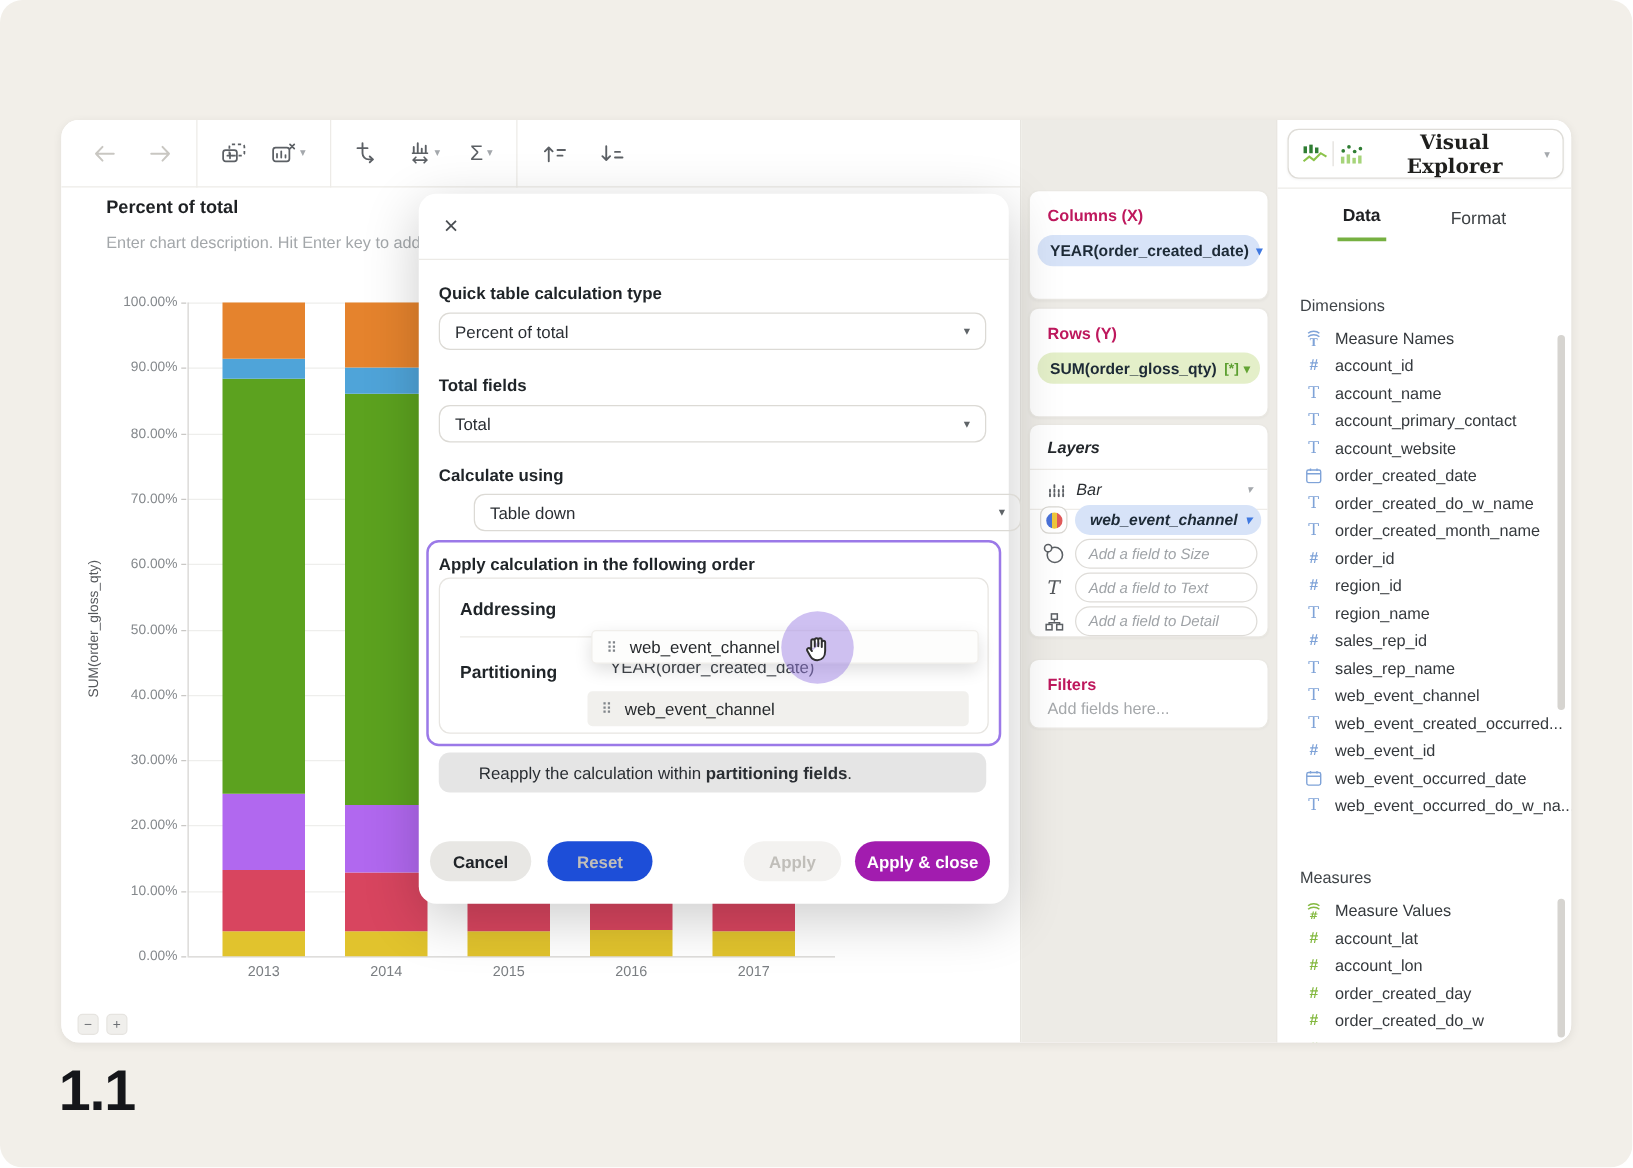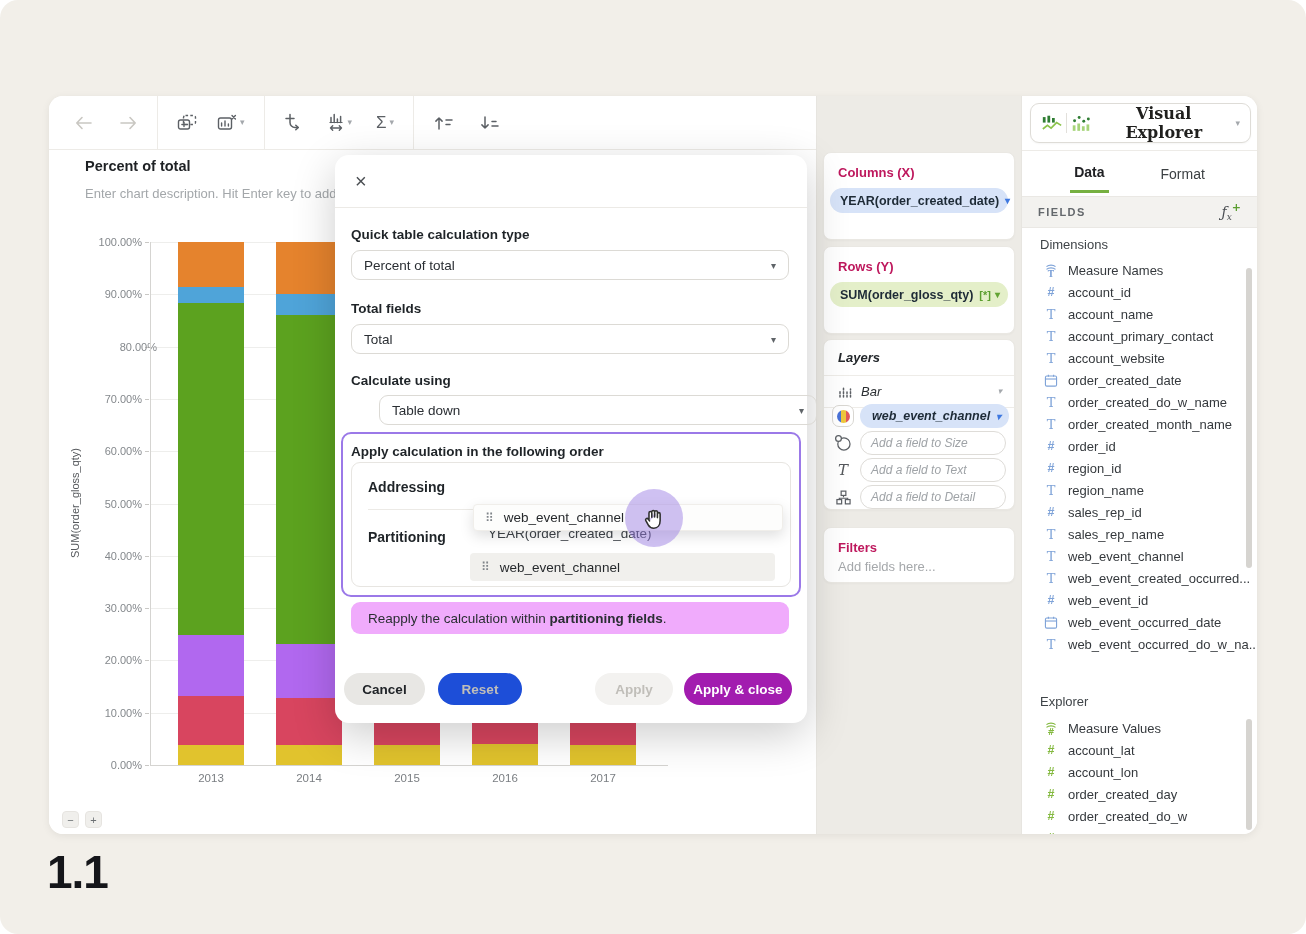--- a/index.html
+++ b/index.html
@@ -109,22 +109,22 @@
   .ap-div{position:absolute;left:33px;width:407px;height:1px;background:#ECEAE6;z-index:1;}
   .covered-item{position:absolute;left:153px;top:371px;font-size:13.5px;color:#3F444A;z-index:2;white-space:nowrap;}
   .drag-pill{position:absolute;left:138px;top:349px;width:310px;height:27px;background:#FDFDFC;border:1px solid #F0EEEA;
              border-radius:4px;box-shadow:0 5px 14px rgba(0,0,0,.13);display:flex;align-items:center;gap:10px;
              padding-left:11px;box-sizing:border-box;z-index:3;font-size:13.5px;color:#26292C;}
   .gray-pill{position:absolute;left:135px;top:398px;width:305px;height:28px;background:#F1F0ED;border-radius:4px;
              display:flex;align-items:center;gap:10px;padding-left:11px;box-sizing:border-box;font-size:13.5px;color:#26292C;}
   .dots{font-size:12px;color:#80858A;line-height:1;}
   .grab-circle{position:absolute;left:290px;top:334px;width:58px;height:58px;border-radius:50%;
                background:rgba(150,119,226,.46);z-index:4;display:flex;align-items:center;justify-content:center;}
-  .m-note{position:absolute;left:16px;top:447px;width:438px;height:32px;background:#f0abfc;border-radius:9px;
-          display:flex;align-items:center;padding:0 17px;font-size:13.5px;color:#2A2E33;box-sizing:border-box;}
+  .m-note{position:absolute;left:16px;top:447px;width:438px;height:32px;background:#e5e5e5;border-radius:9px;
+          display:flex;align-items:center;padding:0 32px;font-size:13.5px;color:#2A2E33;box-sizing:border-box;}
   .btn{position:absolute;top:518px;height:32px;border-radius:16px;display:flex;align-items:center;justify-content:center;
        font-size:13.5px;font-weight:700;box-sizing:border-box;}
   .btn-cancel{left:9px;width:81px;background:#E8E7E4;color:#202428;}
   .btn-reset{left:103px;width:84px;background:#1d4ed8;color:#C0BEB9;}
   .btn-apply{left:260px;width:78px;background:#F3F2F0;color:#C0BEB9;}
   .btn-applyclose{left:349px;width:108px;background:#a21caf;color:#fff;}
 
   .version{position:absolute;left:47px;top:845px;font-size:46px;font-weight:700;color:#15161A;letter-spacing:-1px;}
 </style>
 </head>
@@ -207,21 +207,21 @@
 
       <div id="chart-layer">
           <div class="gridline" style="left: 101px; top: 146px; width: 518px;"></div>
           <div class="ytick" style="left: 96px; top: 146px;"></div>
           <div class="ylabel-tick" style="left: 35px; top: 140px;">100.00%</div>
           <div class="gridline" style="left: 101px; top: 198.3px; width: 518px;"></div>
           <div class="ytick" style="left: 96px; top: 198.3px;"></div>
           <div class="ylabel-tick" style="left: 35px; top: 192.3px;">90.00%</div>
           <div class="gridline" style="left: 101px; top: 250.6px; width: 518px;"></div>
           <div class="ytick" style="left: 96px; top: 250.6px;"></div>
-          <div class="ylabel-tick" style="left: 50px; top: 244.6px;">80.00%</div>
+          <div class="ylabel-tick" style="left: 35px; top: 244.6px;">80.00%</div>
           <div class="gridline" style="left: 101px; top: 302.9px; width: 518px;"></div>
           <div class="ytick" style="left: 96px; top: 302.9px;"></div>
           <div class="ylabel-tick" style="left: 35px; top: 296.9px;">70.00%</div>
           <div class="gridline" style="left: 101px; top: 355.2px; width: 518px;"></div>
           <div class="ytick" style="left: 96px; top: 355.2px;"></div>
           <div class="ylabel-tick" style="left: 35px; top: 349.2px;">60.00%</div>
           <div class="gridline" style="left: 101px; top: 407.5px; width: 518px;"></div>
           <div class="ytick" style="left: 96px; top: 407.5px;"></div>
           <div class="ylabel-tick" style="left: 35px; top: 401.5px;">50.00%</div>
           <div class="gridline" style="left: 101px; top: 459.8px; width: 518px;"></div>
@@ -379,24 +379,20 @@
         </span>
         <span class="ve-label">Visual Explorer</span>
         <span class="car">▾</span>
       </div>
 
       <div class="tabs">
         <span class="tab active">Data</span>
         <span class="tab">Format</span>
       </div>
 
-      <div class="fields-bar">
-        <span class="hdr">FIELDS</span>
-        <span class="fx"><i>ƒ</i><sub>x</sub><span class="plus">+</span></span>
-      </div>
 
       <div class="sec-label" style="top:141px;">Dimensions</div>
       <div class="f-list" id="dim-list" style="top:163px;">
           <div class="f-row">
             <svg class="fic" width="14" height="15" viewBox="0 0 14 15">
               <path d="M2.5 3.6 C4.8 1.5 9.2 1.5 11.5 3.6" fill="none" stroke="#7FA3D8" stroke-width="1.2"></path>
               <path d="M2.5 6.4 C4.8 4.3 9.2 4.3 11.5 6.4" fill="none" stroke="#7FA3D8" stroke-width="1.2"></path>
               <text x="7" y="14" font-family="DejaVu Serif,serif" font-size="8.5" fill="#7FA3D8" text-anchor="middle">T</text>
             </svg>
             <span class="f-name">Measure Names</span>
@@ -474,21 +470,21 @@
               <line x1="9.8" y1="0.8" x2="9.8" y2="3" stroke="#7FA3D8" stroke-width="1.2"></line>
             </svg>
             <span class="f-name">web_event_occurred_date</span>
           </div>
           <div class="f-row">
             <span class="fic serifT" style="color:#7FA3D8">T</span>
             <span class="f-name">web_event_occurred_do_w_na...</span>
           </div>
         </div>
 
-      <div class="sec-label" style="top:598px;">Explorer</div>
+      <div class="sec-label" style="top:598px;">Measures</div>
       <div class="f-list" id="meas-list" style="top:621px;">
           <div class="f-row">
             <svg class="fic" width="14" height="15" viewBox="0 0 14 15">
               <path d="M2.5 3.6 C4.8 1.5 9.2 1.5 11.5 3.6" fill="none" stroke="#84B940" stroke-width="1.2"></path>
               <path d="M2.5 6.4 C4.8 4.3 9.2 4.3 11.5 6.4" fill="none" stroke="#84B940" stroke-width="1.2"></path>
               <text x="7" y="14" font-family="DejaVu Serif,serif" font-size="8.5" fill="#84B940" text-anchor="middle">#</text>
             </svg>
             <span class="f-name">Measure Values</span>
           </div>
           <div class="f-row">

